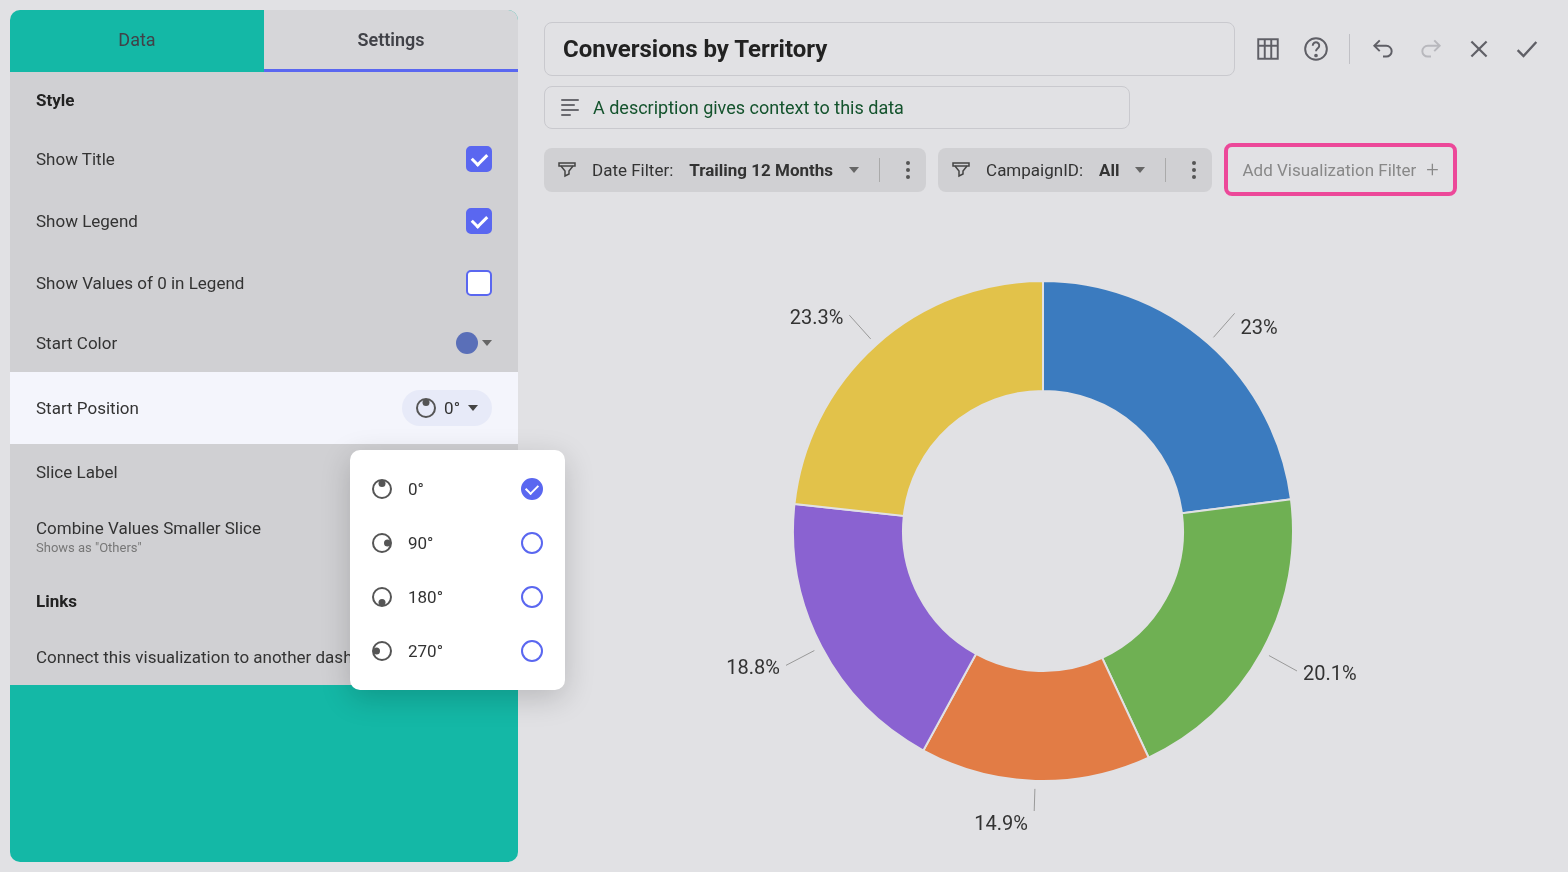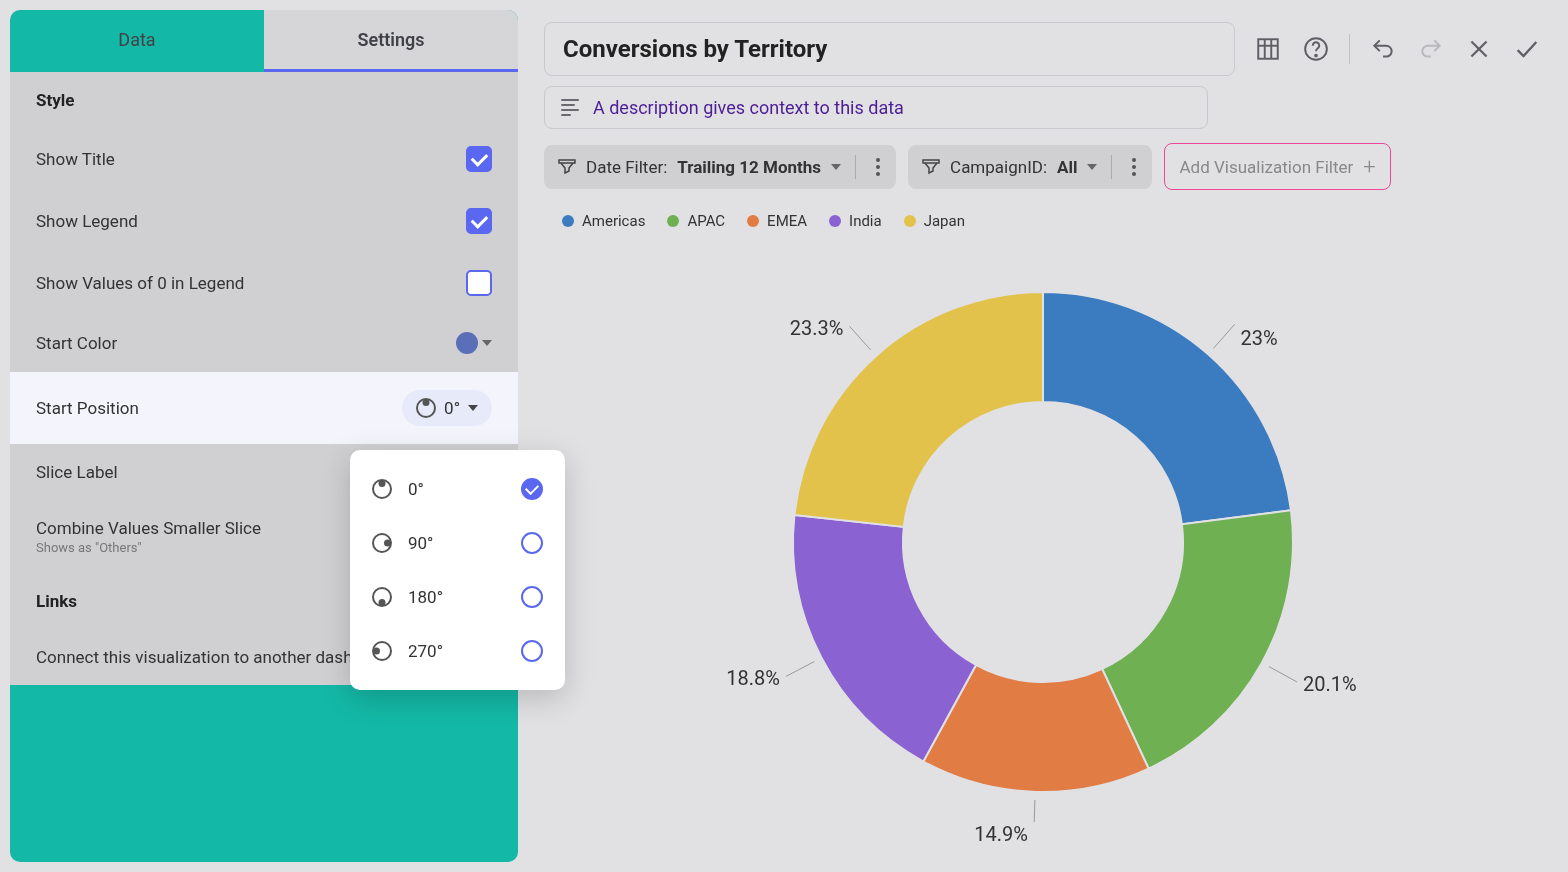--- a/index.html
+++ b/index.html
@@ -29,31 +29,31 @@
 .position-icon.r270::after{top:50%;left:-1px;transform:translateY(-50%)}
 .dropdown{position:absolute;background:#fff;border-radius:10px;box-shadow:0 8px 30px rgba(0,0,0,.18);padding:12px 0;width:215px;z-index:100}
 .dropdown-item{display:flex;align-items:center;padding:16px 22px;gap:16px;cursor:pointer;font-size:17px;color:#333}
 .radio{width:22px;height:22px;border:2px solid #5a67f0;border-radius:50%;margin-left:auto}
 .radio.checked{background:#5a67f0;display:flex;align-items:center;justify-content:center}
 .radio.checked::after{content:"";width:10px;height:6px;border-left:2.5px solid #fff;border-bottom:2.5px solid #fff;transform:rotate(-45deg);margin-top:-2px}
 .main{flex:1;background:#e1e1e4;border-radius:10px;display:flex;flex-direction:column;padding:12px 16px}
 .topbar{display:flex;align-items:center;gap:18px;margin-bottom:10px}
 .title-box{flex:1;border:1px solid #c9c9ce;border-radius:8px;padding:12px 18px;font-size:24px;font-weight:700;color:#222;background:#e1e1e4}
 .icon-btn{width:30px;height:30px;display:flex;align-items:center;justify-content:center;color:#5f5f66;cursor:pointer;font-size:24px}
-.desc-row{display:flex;align-items:center;gap:14px;border:1px solid #c9c9ce;border-radius:8px;padding:10px 16px;color:#4c1d95;font-size:18px;width:664px;margin-bottom:14px}
+.desc-row{display:flex;align-items:center;gap:14px;border:1px solid #c9c9ce;border-radius:8px;padding:10px 16px;color:#14532d;font-size:18px;width:586px;margin-bottom:14px}
 .hamburger{display:flex;flex-direction:column;gap:3px}
 .hamburger span{display:block;height:2px;background:#6a6a70;border-radius:1px}
 .hamburger span:nth-child(1){width:18px}.hamburger span:nth-child(2){width:14px}.hamburger span:nth-child(3){width:18px}.hamburger span:nth-child(4){width:10px}
 .filter-row{display:flex;gap:12px;margin-bottom:16px;align-items:center}
-.filter-chip{display:flex;align-items:center;gap:10px;background:#d0d0d3;border-radius:8px;padding:10px 10px 10px 14px;font-size:17px;color:#333}
+.filter-chip{display:flex;align-items:center;gap:16px;background:#d0d0d3;border-radius:8px;padding:10px 10px 10px 14px;font-size:17px;color:#333}
 .filter-chip .val{font-weight:700}
 .filter-chip .sep{width:1px;height:24px;background:#aaa;margin:0 4px}
 .dots{display:flex;flex-direction:column;gap:3px;padding:0 6px}
 .dots span{width:4px;height:4px;background:#555;border-radius:50%}
-.add-filter{display:flex;align-items:center;gap:10px;border:1px solid #ec4899;border-radius:8px;padding:10px 14px;color:#888;font-size:17px;cursor:pointer}
+.add-filter{display:flex;align-items:center;gap:10px;border:4px solid #ec4899;border-radius:8px;padding:10px 14px;color:#888;font-size:17px;cursor:pointer}
 .plus{font-size:22px;font-weight:300}
 .filter-icon{width:18px;height:16px;position:relative}
 .filter-icon svg{width:18px;height:16px}
 .legend{display:flex;gap:22px;margin:6px 0 4px 18px;font-size:15px;color:#333}
 .leg-item{display:flex;align-items:center;gap:8px}
 .leg-dot{width:12px;height:12px;border-radius:50%}
 .chart-area{position:relative;flex:1;display:flex;align-items:center;justify-content:center}
 .donut-wrap{position:relative;width:560px;height:560px}
 .slice-label{position:absolute;font-size:20px;color:#333;white-space:nowrap}
 svg.arrow{width:26px;height:26px}
@@ -195,42 +195,20 @@
             <span></span>
             <span></span>
           </span>
       </div>
       <div class="add-filter">
         <span>Add Visualization Filter</span>
         <span class="plus">+</span>
       </div>
     </div>
 
-    <div class="legend" id="legend">
-        <div class="leg-item">
-          <span class="leg-dot" style="background:#3b7bbf"></span>
-          <span>Americas</span>
-        </div>
-        <div class="leg-item">
-          <span class="leg-dot" style="background:#6fb053"></span>
-          <span>APAC</span>
-        </div>
-        <div class="leg-item">
-          <span class="leg-dot" style="background:#e27c45"></span>
-          <span>EMEA</span>
-        </div>
-        <div class="leg-item">
-          <span class="leg-dot" style="background:#8a62d1"></span>
-          <span>India</span>
-        </div>
-        <div class="leg-item">
-          <span class="leg-dot" style="background:#e2c24a"></span>
-          <span>Japan</span>
-        </div>
-      </div>
 
     <div class="chart-area">
       <div class="donut-wrap">
         <svg id="donut" width="560" height="560" viewBox="0 0 560 560">
             <path d="M 280 30 A 250 250 0 0 1 527.9831813184978 248.3086481330151 L 418.87058153835875 262.2528429544885 A 140 140 0 0 0 280 140 Z" fill="#3b7bbf" stroke="#e1e1e4" stroke-width="2"></path>
             <line x1="450.4787192251632" y1="86.34823447397136" x2="471.62336657091987" y2="62.32941084283604" stroke="#999" stroke-width="1"></line>
             <path d="M 527.9831813184978 248.3086481330151 A 250 250 0 0 1 385.634812217866 506.5861567874264 L 339.15549484200494 406.88824780095877 A 140 140 0 0 0 418.87058153835875 262.2528429544885 Z" fill="#6fb053" stroke="#e1e1e4" stroke-width="2"></path>
             <line x1="505.95436546695055" y1="404.5336288976906" x2="533.9797131217662" y2="419.97966038887705" stroke="#999" stroke-width="1"></line>
             <path d="M 385.634812217866 506.5861567874264 A 250 250 0 0 1 160.3599498885406 499.5136861549354 L 213.00157193758275 402.9276642467638 A 140 140 0 0 0 339.15549484200494 406.88824780095877 Z" fill="#e27c45" stroke="#e1e1e4" stroke-width="2"></path>
             <line x1="271.9041173781818" y1="537.872946786928" x2="270.8999768979563" y2="569.8571882488725" stroke="#999" stroke-width="1"></line>

